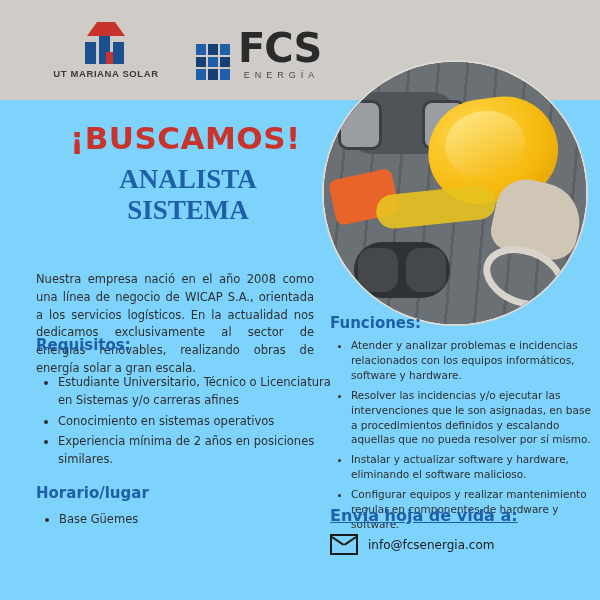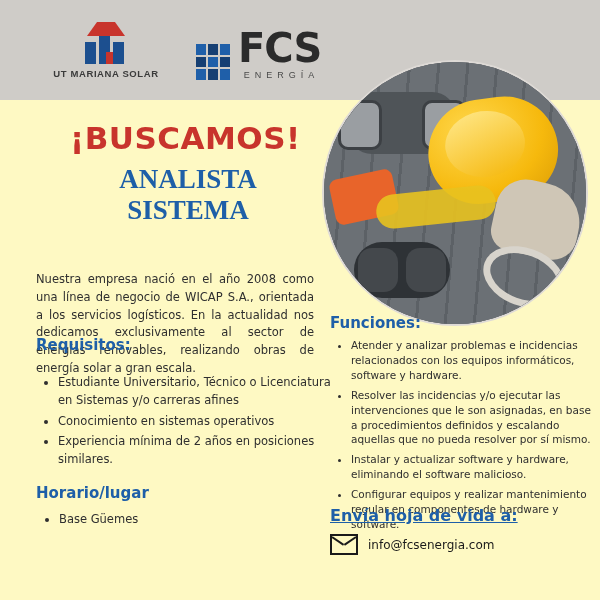--- a/index.html
+++ b/index.html
@@ -10,21 +10,21 @@
   body {
     width: 600px;
     height: 600px;
     font-family: "Liberation Sans", sans-serif;
     overflow: hidden;
   }
   .poster {
     position: relative;
     width: 600px;
     height: 600px;
-    background: #fef9c3;
+    background: #7dd3fc;
     overflow: hidden;
   }
   
   .header {
     position: absolute;
     left: 0; top: 0;
     width: 600px; height: 100px;
     background: #cfccc8;
     display: flex;
     align-items: center;

